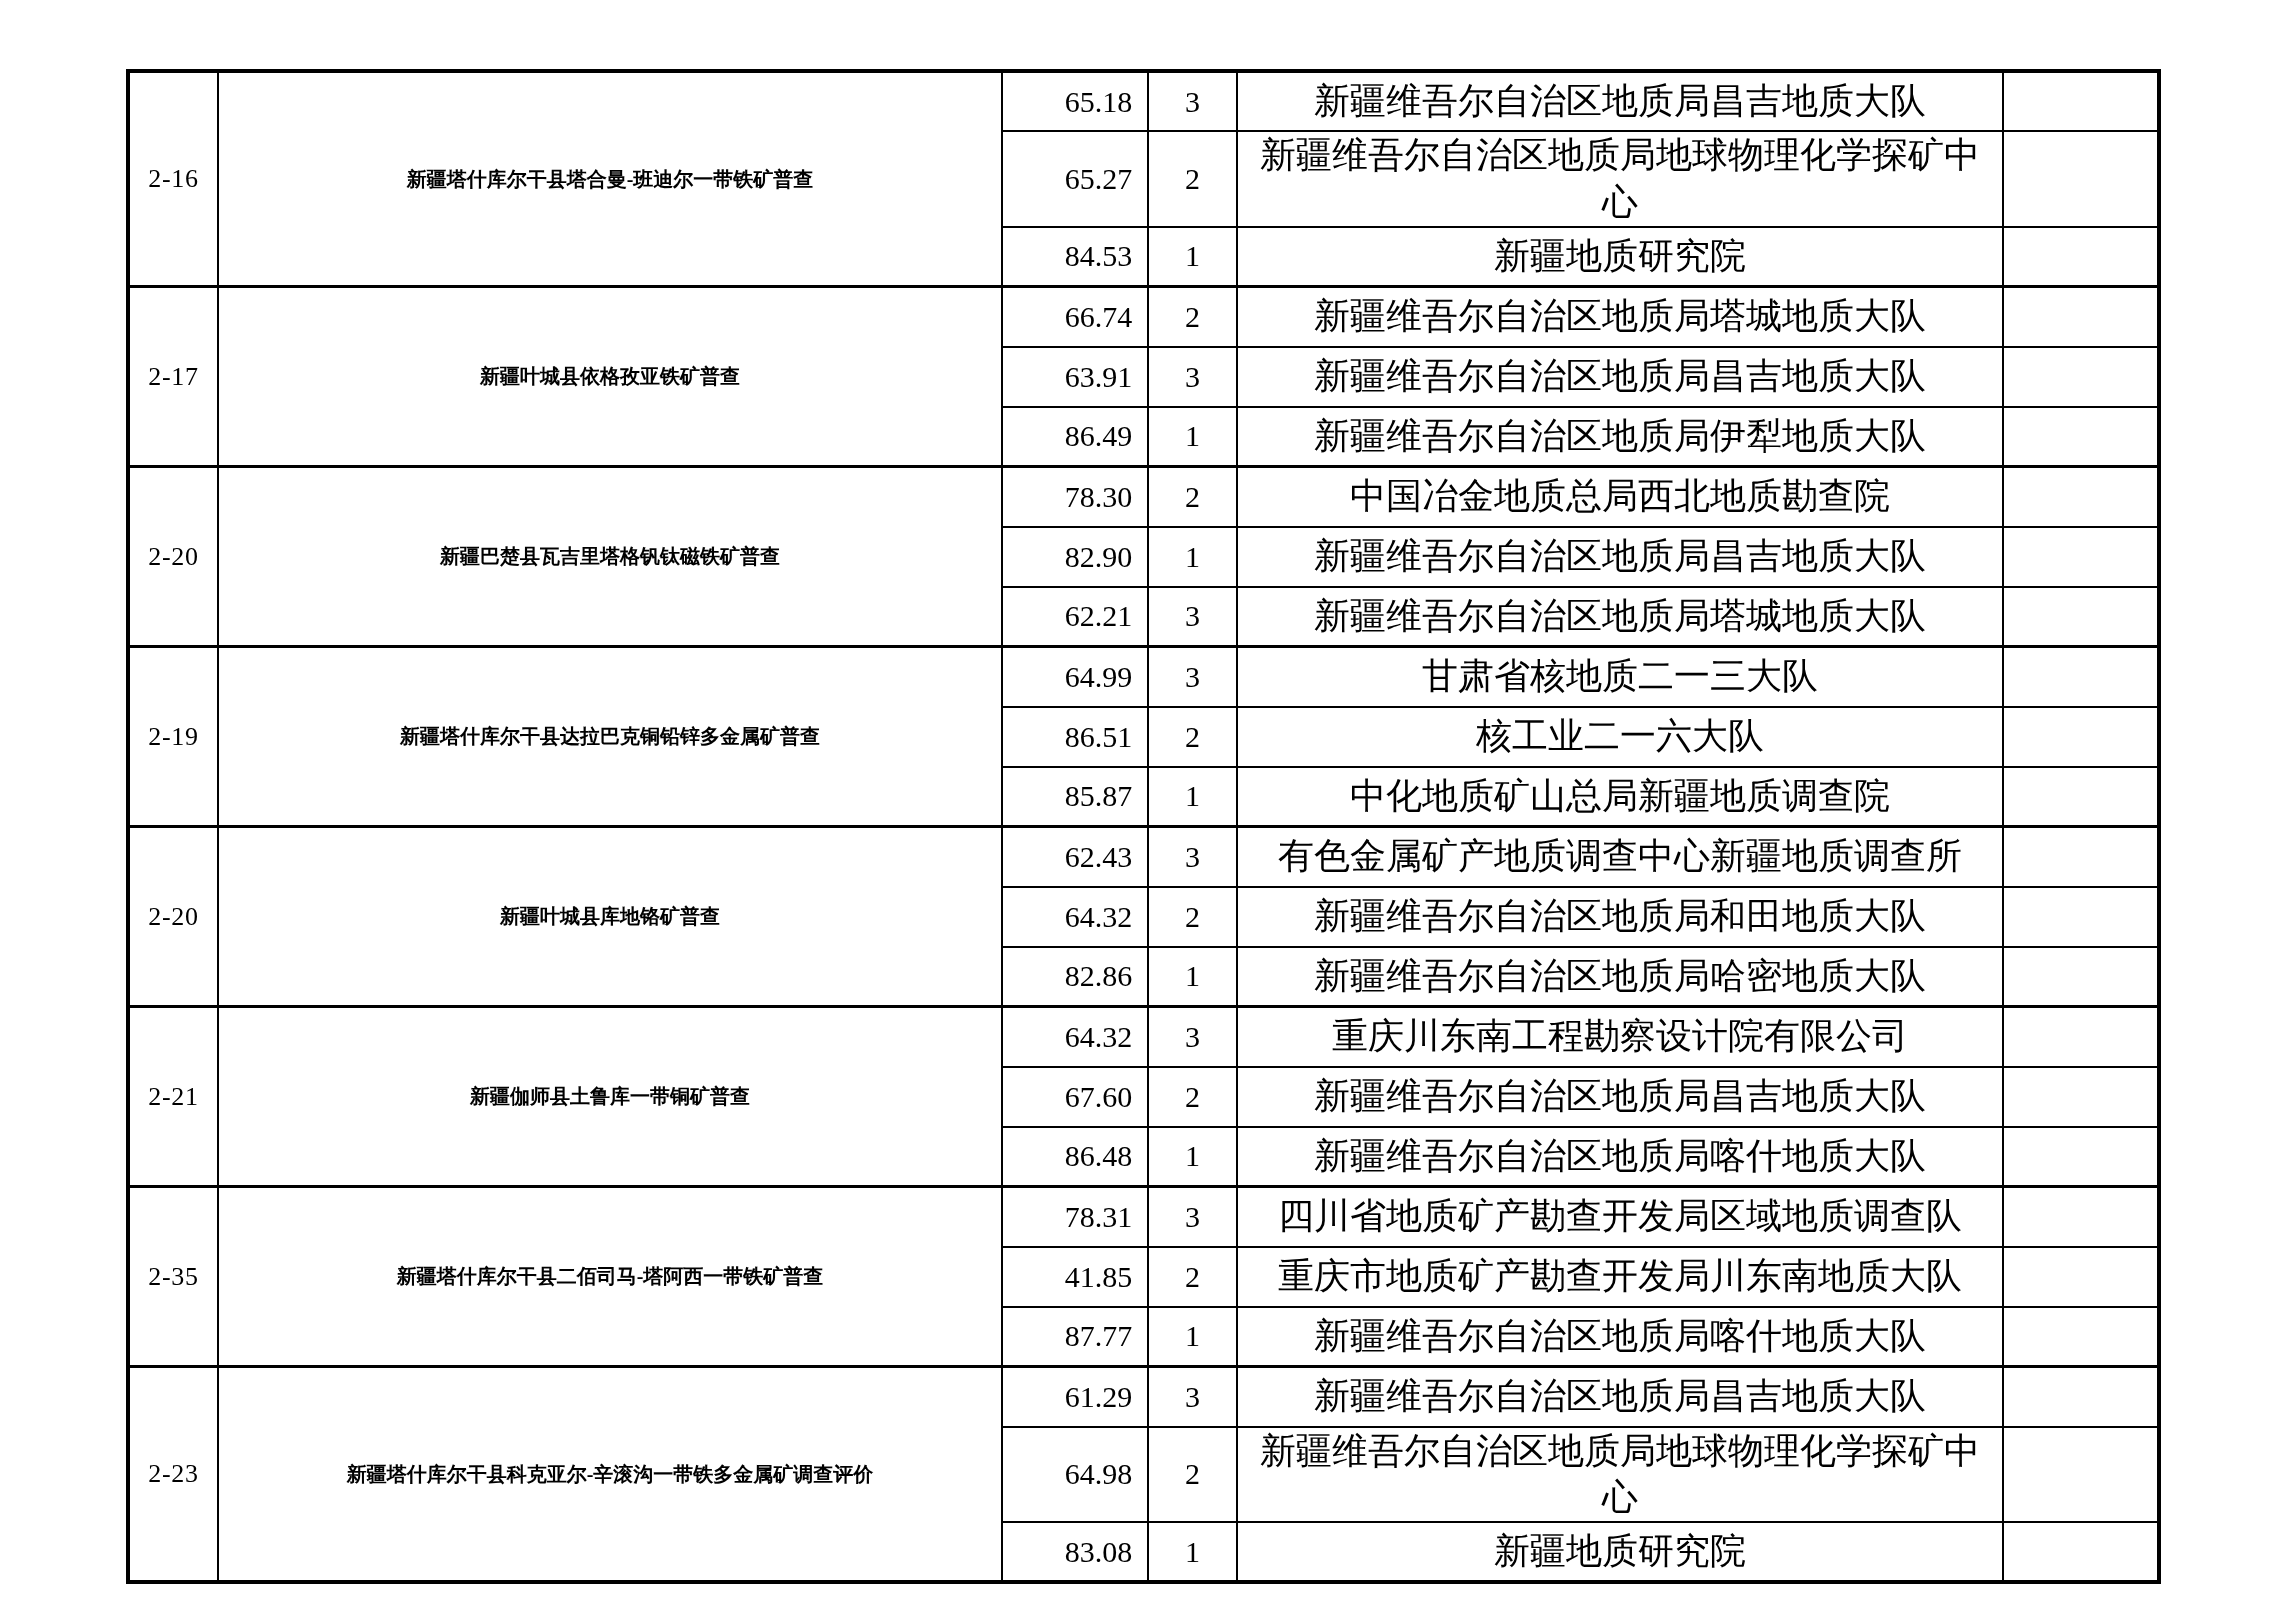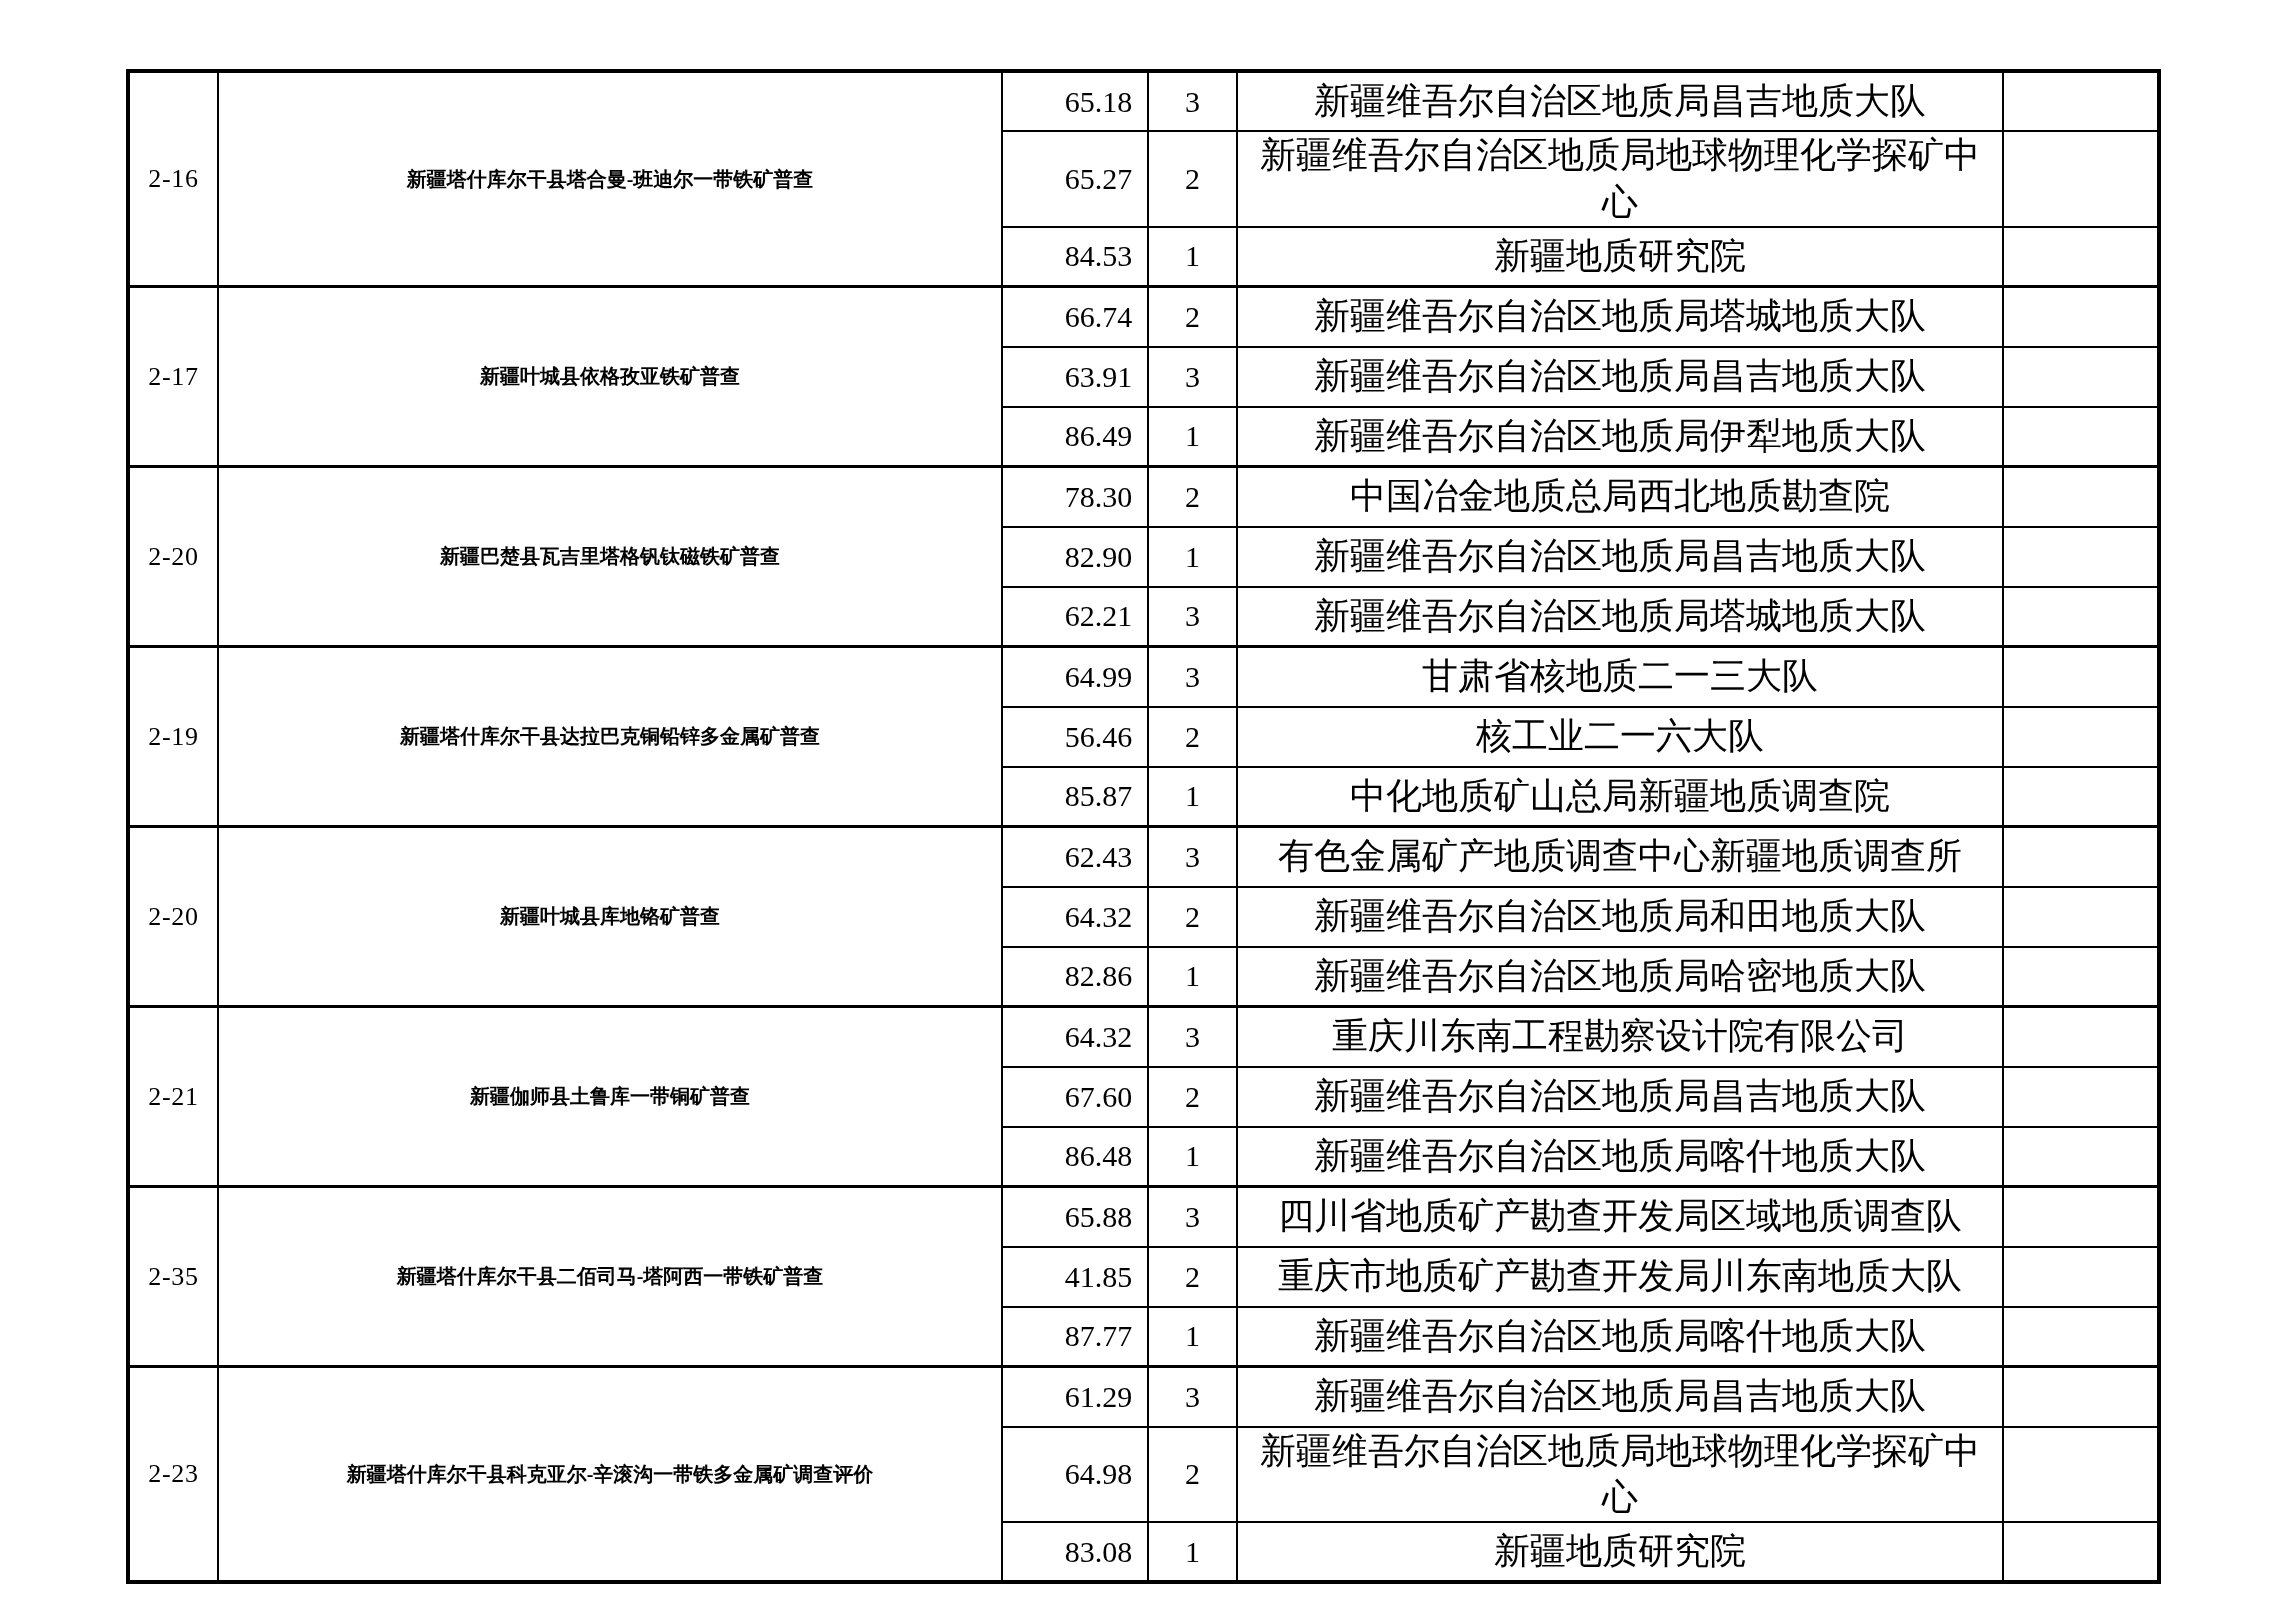--- a/index.html
+++ b/index.html
@@ -133,21 +133,21 @@
       </tr>
       <tr class="data-row group-start">
         <td class="id-cell" rowspan="3">2-19</td>
         <td class="project-cell" rowspan="3">新疆塔什库尔干县达拉巴克铜铅锌多金属矿普查</td>
         <td class="score-cell">64.99</td>
         <td class="rank-cell">3</td>
         <td class="org-cell">甘肃省核地质二一三大队</td>
         <td class="empty-cell"></td>
       </tr>
       <tr class="data-row">
-        <td class="score-cell">56.46</td>
+        <td class="score-cell">86.51</td>
         <td class="rank-cell">2</td>
         <td class="org-cell">核工业二一六大队</td>
         <td class="empty-cell"></td>
       </tr>
       <tr class="data-row">
         <td class="score-cell">85.87</td>
         <td class="rank-cell">1</td>
         <td class="org-cell">中化地质矿山总局新疆地质调查院</td>
         <td class="empty-cell"></td>
       </tr>
@@ -187,21 +187,21 @@
       </tr>
       <tr class="data-row">
         <td class="score-cell">86.48</td>
         <td class="rank-cell">1</td>
         <td class="org-cell">新疆维吾尔自治区地质局喀什地质大队</td>
         <td class="empty-cell"></td>
       </tr>
       <tr class="data-row group-start">
         <td class="id-cell" rowspan="3">2-35</td>
         <td class="project-cell" rowspan="3">新疆塔什库尔干县二佰司马-塔阿西一带铁矿普查</td>
-        <td class="score-cell">65.88</td>
+        <td class="score-cell">78.31</td>
         <td class="rank-cell">3</td>
         <td class="org-cell">四川省地质矿产勘查开发局区域地质调查队</td>
         <td class="empty-cell"></td>
       </tr>
       <tr class="data-row">
         <td class="score-cell">41.85</td>
         <td class="rank-cell">2</td>
         <td class="org-cell">重庆市地质矿产勘查开发局川东南地质大队</td>
         <td class="empty-cell"></td>
       </tr>

